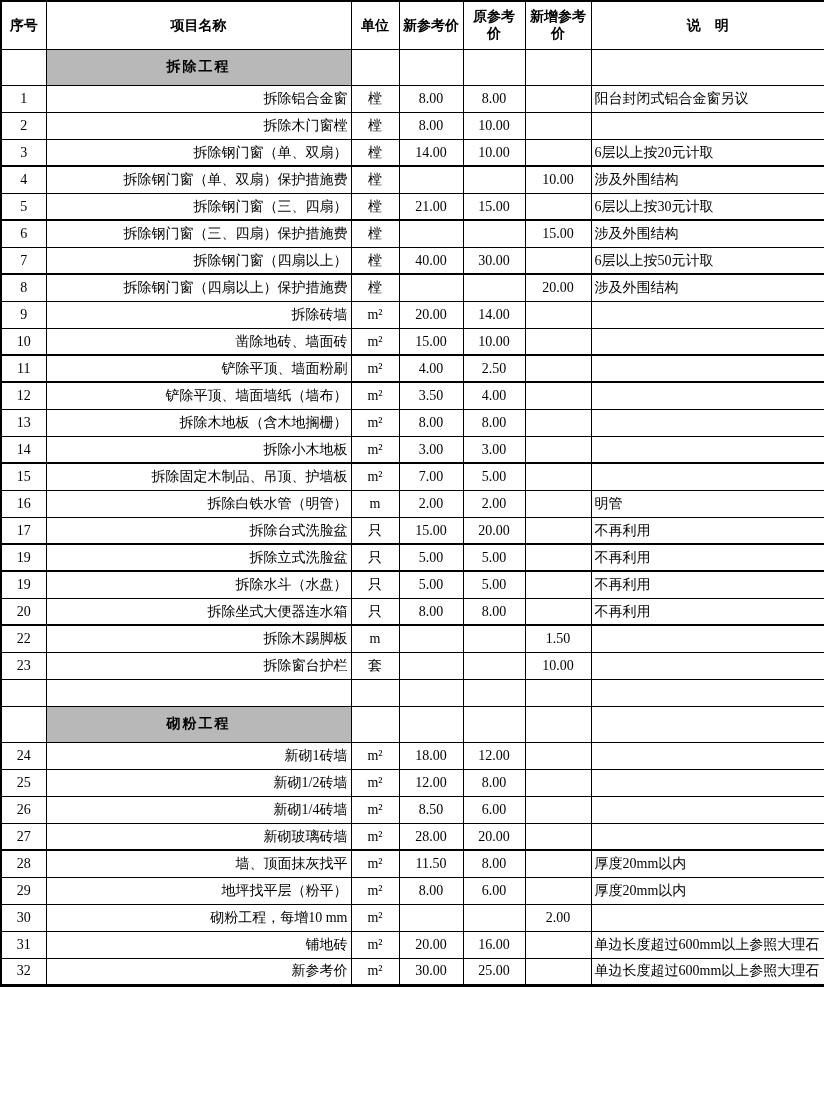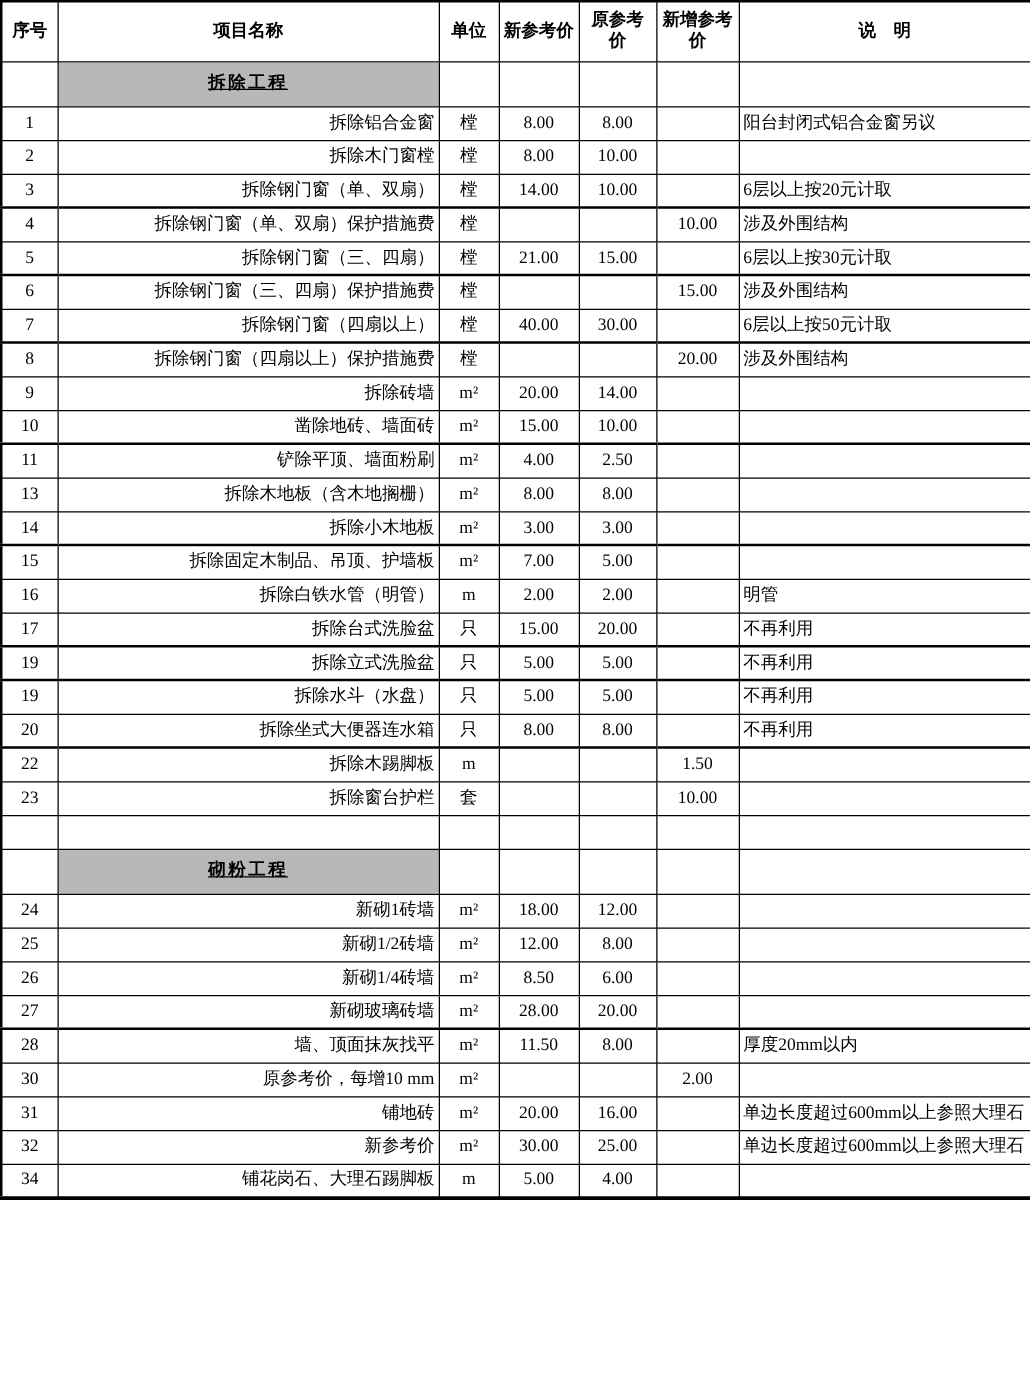--- a/index.html
+++ b/index.html
@@ -34,21 +34,21 @@
   }
   thead tr { height: 48px; }
   thead th {
     font-weight: bold;
     font-size: 15px;
     text-align: center;
     padding: 2px;
   }
   tr.r-item  { height: 27px; }
   tr.r-empty { height: 27px; }
-  tr.r-section { height: 36px; text-decoration: underline; }
+  tr.r-section { height: 36px; }
   tr.tt td { border-top: 2px solid #000; }
   td.c-no    { text-align: center; }
   td.c-name  { text-align: right; padding-left: 7px; }
   td.c-unit  { text-align: center; }
   td.c-new_price, td.c-old_price, td.c-added_price { text-align: center; }
   td.c-note  { text-align: left; padding-left: 7px; }
   td.section-cell {
     background: var(--section-bg, #b8b8b8);
     font-weight: bold;
     font-size: 16px;
@@ -183,20 +183,29 @@
         </tr>
         <tr class="r-item tt">
           <td class="c-no">11</td>
           <td class="c-name">铲除平顶、墙面粉刷</td>
           <td class="c-unit">m²</td>
           <td class="c-new_price">4.00</td>
           <td class="c-old_price">2.50</td>
           <td class="c-added_price"></td>
           <td class="c-note"></td>
         </tr>
+        <tr class="r-item tt">
+          <td class="c-no">12</td>
+          <td class="c-name">铲除平顶、墙面墙纸（墙布）</td>
+          <td class="c-unit">m²</td>
+          <td class="c-new_price">3.50</td>
+          <td class="c-old_price">4.00</td>
+          <td class="c-added_price"></td>
+          <td class="c-note"></td>
+        </tr>
         <tr class="r-item">
           <td class="c-no">13</td>
           <td class="c-name">拆除木地板（含木地搁栅）</td>
           <td class="c-unit">m²</td>
           <td class="c-new_price">8.00</td>
           <td class="c-old_price">8.00</td>
           <td class="c-added_price"></td>
           <td class="c-note"></td>
         </tr>
         <tr class="r-item">
@@ -337,22 +346,31 @@
         <tr class="r-item tt">
           <td class="c-no">28</td>
           <td class="c-name">墙、顶面抹灰找平</td>
           <td class="c-unit">m²</td>
           <td class="c-new_price">11.50</td>
           <td class="c-old_price">8.00</td>
           <td class="c-added_price"></td>
           <td class="c-note">厚度20mm以内</td>
         </tr>
         <tr class="r-item">
+          <td class="c-no">29</td>
+          <td class="c-name">地坪找平层（粉平）</td>
+          <td class="c-unit">m²</td>
+          <td class="c-new_price">8.00</td>
+          <td class="c-old_price">6.00</td>
+          <td class="c-added_price"></td>
+          <td class="c-note">厚度20mm以内</td>
+        </tr>
+        <tr class="r-item">
           <td class="c-no">30</td>
-          <td class="c-name">原参考价，每增10 mm</td>
+          <td class="c-name">砌粉工程，每增10 mm</td>
           <td class="c-unit">m²</td>
           <td class="c-new_price"></td>
           <td class="c-old_price"></td>
           <td class="c-added_price">2.00</td>
           <td class="c-note"></td>
         </tr>
         <tr class="r-item">
           <td class="c-no">31</td>
           <td class="c-name">铺地砖</td>
           <td class="c-unit">m²</td>
@@ -362,25 +380,16 @@
           <td class="c-note">单边长度超过600mm以上参照大理石</td>
         </tr>
         <tr class="r-item">
           <td class="c-no">32</td>
           <td class="c-name">新参考价</td>
           <td class="c-unit">m²</td>
           <td class="c-new_price">30.00</td>
           <td class="c-old_price">25.00</td>
           <td class="c-added_price"></td>
           <td class="c-note">单边长度超过600mm以上参照大理石</td>
-        </tr>
-        <tr class="r-item">
-          <td class="c-no">34</td>
-          <td class="c-name">铺花岗石、大理石踢脚板</td>
-          <td class="c-unit">m</td>
-          <td class="c-new_price">5.00</td>
-          <td class="c-old_price">4.00</td>
-          <td class="c-added_price"></td>
-          <td class="c-note"></td>
         </tr>
       </tbody>
   </table>
 </div>
 
 </body></html>

